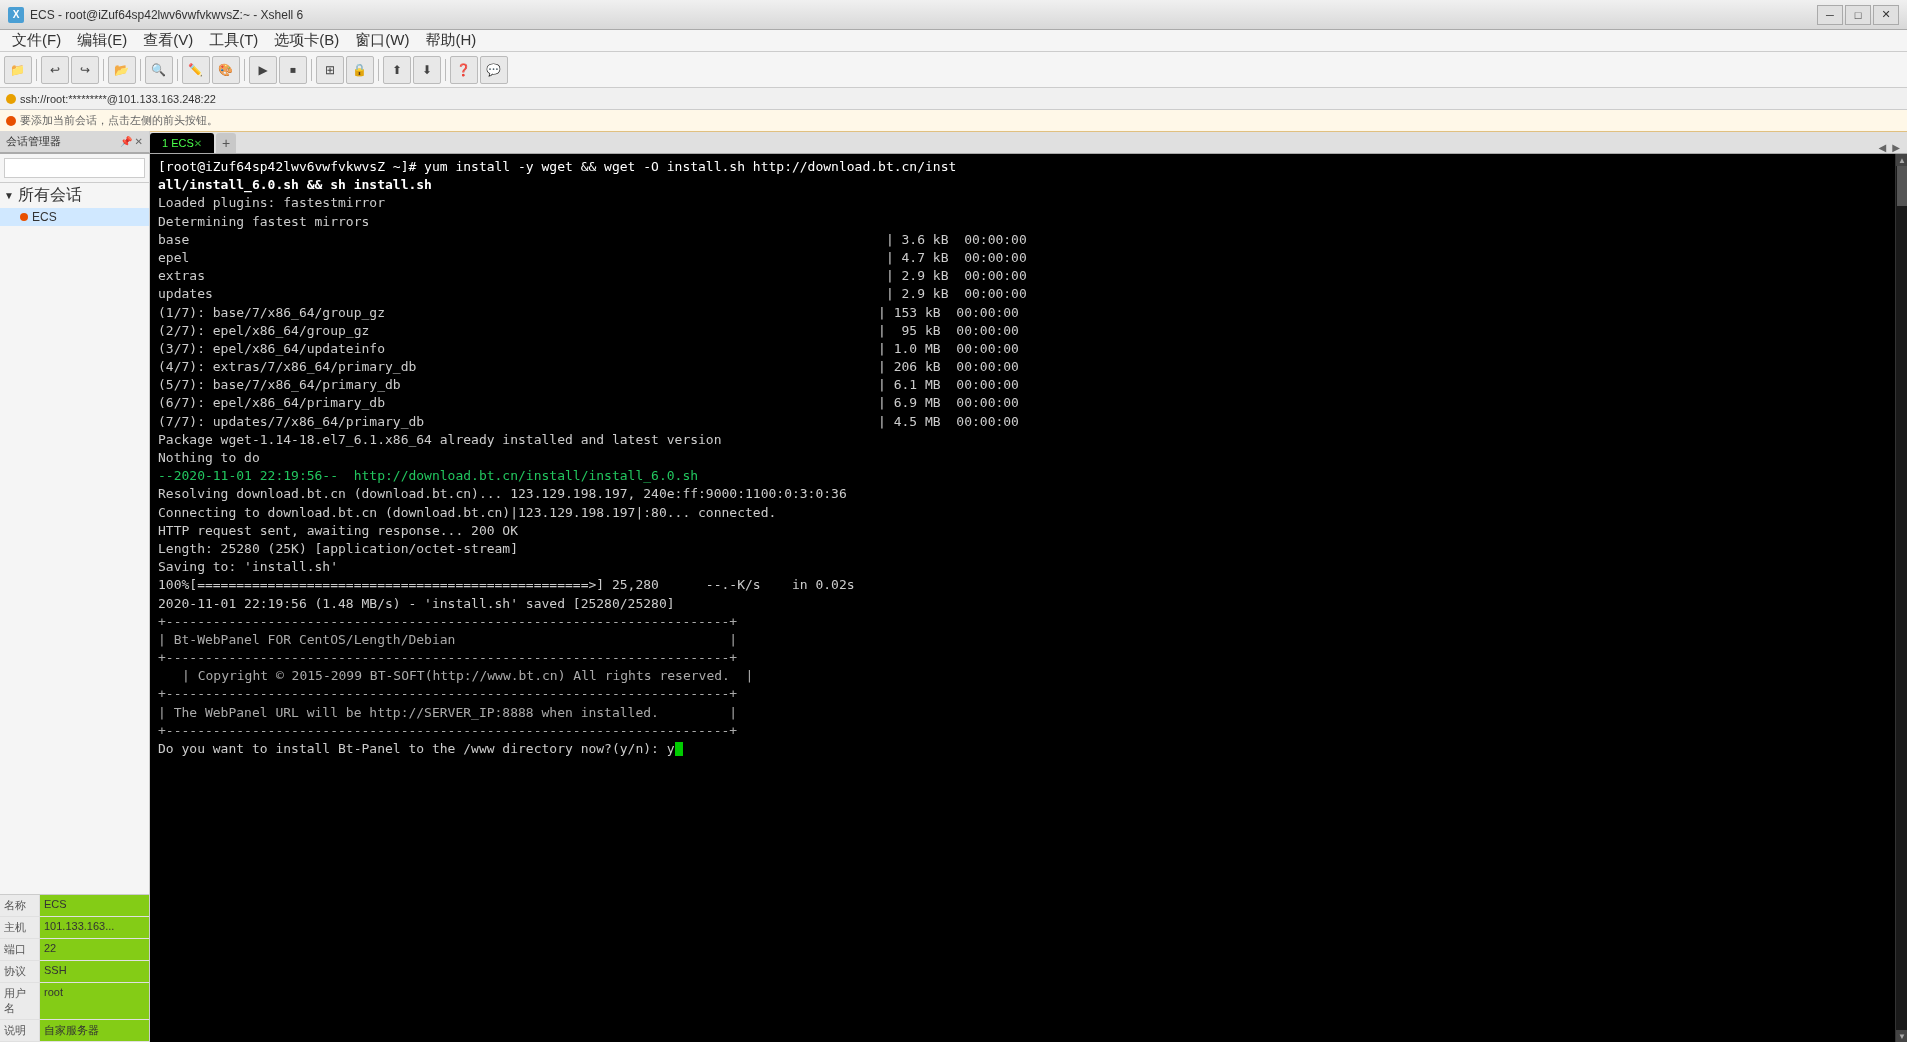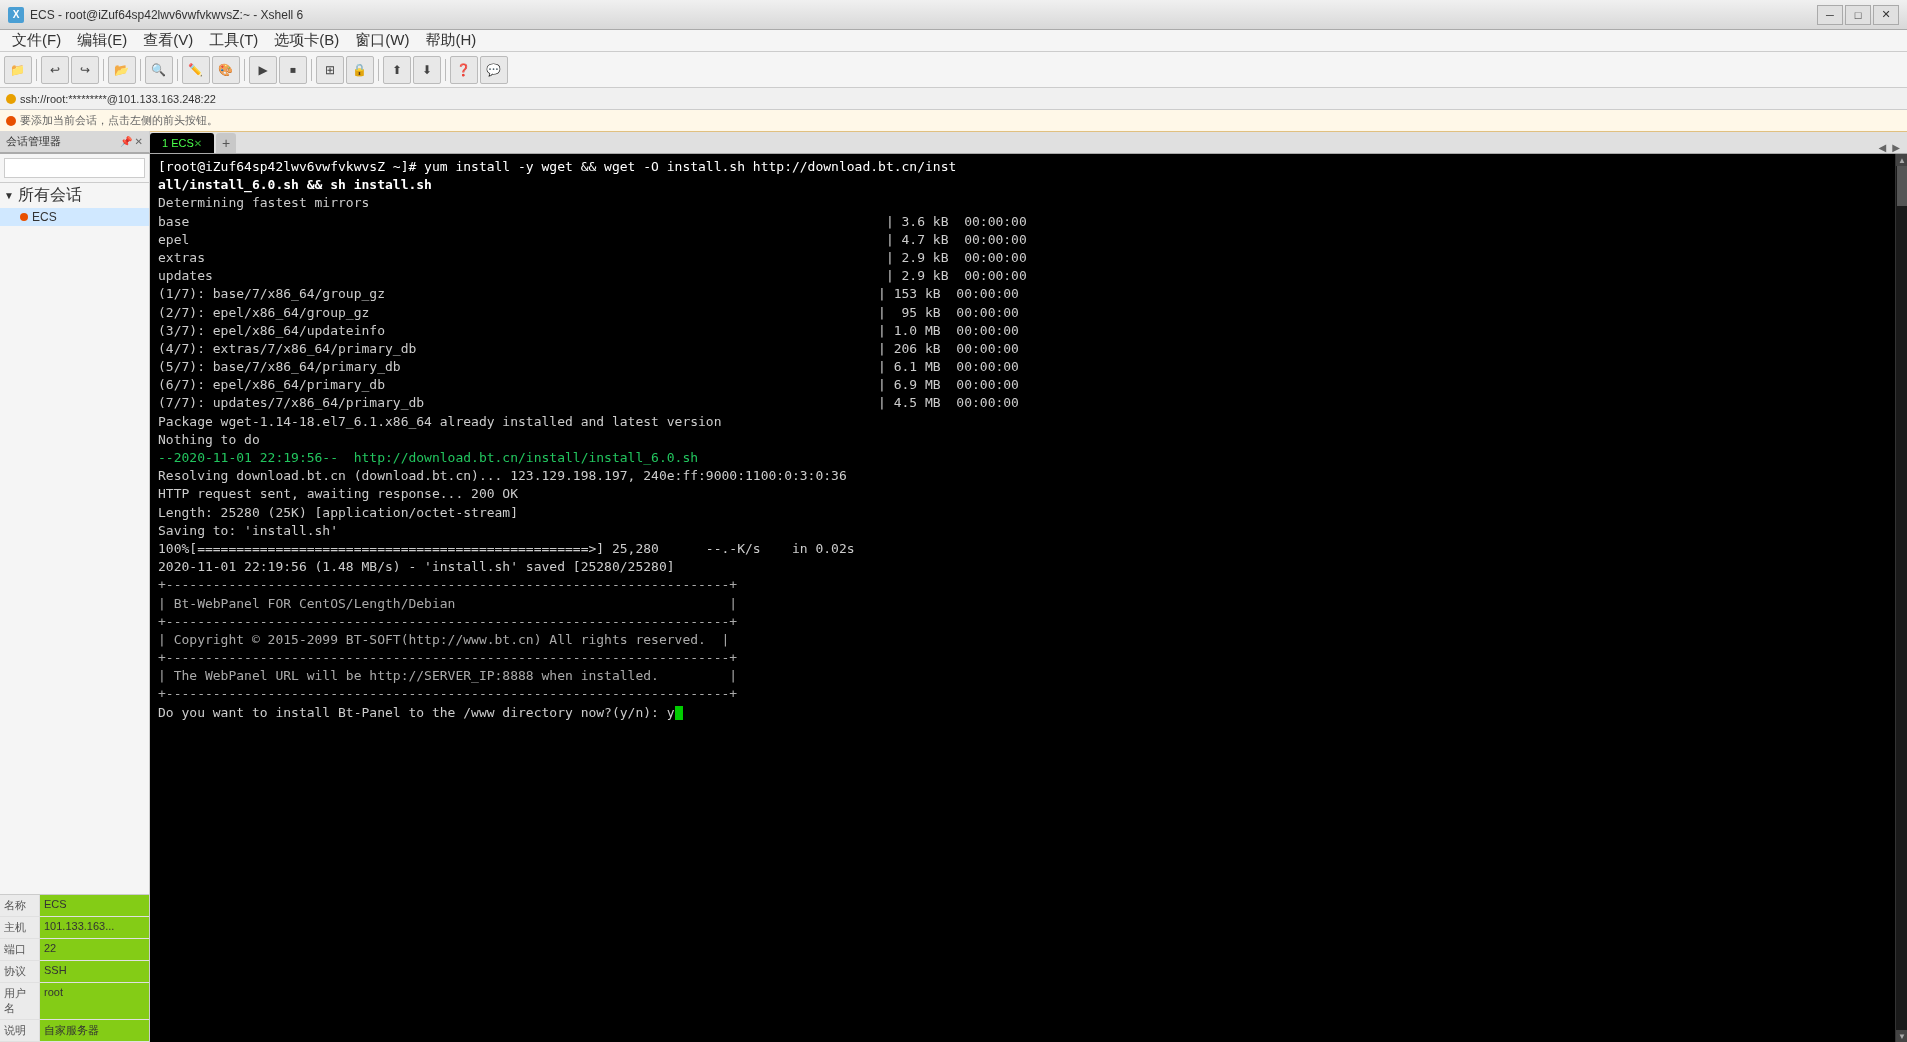--- a/index.html
+++ b/index.html
@@ -455,49 +455,51 @@
           <div class="prop-label">说明</div>
           <div class="prop-value">自家服务器</div>
         </div>
       </div>
     </div>
 
     <div style="flex:1; display:flex; background:#000; overflow:hidden; position:relative;">
       <div id="terminal-content">
           <pre class="term-line" style="color: rgb(255, 255, 255);">[root@iZuf64sp42lwv6vwfvkwvsZ ~]# yum install -y wget &amp;&amp; wget -O install.sh http://download.bt.cn/inst</pre>
           <pre class="term-line" style="color: rgb(255, 255, 255); font-weight: bold;">all/install_6.0.sh &amp;&amp; sh install.sh</pre>
+          <pre class="term-line">Loaded plugins: fastestmirror</pre>
           <pre class="term-line">Determining fastest mirrors</pre>
           <pre class="term-line">base                                                                                         | 3.6 kB  00:00:00</pre>
           <pre class="term-line">epel                                                                                         | 4.7 kB  00:00:00</pre>
           <pre class="term-line">extras                                                                                       | 2.9 kB  00:00:00</pre>
           <pre class="term-line">updates                                                                                      | 2.9 kB  00:00:00</pre>
           <pre class="term-line">(1/7): base/7/x86_64/group_gz                                                               | 153 kB  00:00:00</pre>
           <pre class="term-line">(2/7): epel/x86_64/group_gz                                                                 |  95 kB  00:00:00</pre>
           <pre class="term-line">(3/7): epel/x86_64/updateinfo                                                               | 1.0 MB  00:00:00</pre>
           <pre class="term-line">(4/7): extras/7/x86_64/primary_db                                                           | 206 kB  00:00:00</pre>
           <pre class="term-line">(5/7): base/7/x86_64/primary_db                                                             | 6.1 MB  00:00:00</pre>
           <pre class="term-line">(6/7): epel/x86_64/primary_db                                                               | 6.9 MB  00:00:00</pre>
           <pre class="term-line">(7/7): updates/7/x86_64/primary_db                                                          | 4.5 MB  00:00:00</pre>
           <pre class="term-line">Package wget-1.14-18.el7_6.1.x86_64 already installed and latest version</pre>
           <pre class="term-line">Nothing to do</pre>
           <pre class="term-line" style="color: #22c55e;">--2020-11-01 22:19:56--  http://download.bt.cn/install/install_6.0.sh</pre>
           <pre class="term-line" style="color: rgb(204, 204, 204);">Resolving download.bt.cn (download.bt.cn)... 123.129.198.197, 240e:ff:9000:1100:0:3:0:36</pre>
+          <pre class="term-line" style="color: rgb(204, 204, 204);">Connecting to download.bt.cn (download.bt.cn)|123.129.198.197|:80... connected.</pre>
           <pre class="term-line">HTTP request sent, awaiting response... 200 OK</pre>
           <pre class="term-line">Length: 25280 (25K) [application/octet-stream]</pre>
           <pre class="term-line">Saving to: 'install.sh'</pre>
           <pre class="term-line"></pre>
           <pre class="term-line">100%[==================================================&gt;] 25,280      --.-K/s    in 0.02s</pre>
           <pre class="term-line"></pre>
           <pre class="term-line">2020-11-01 22:19:56 (1.48 MB/s) - 'install.sh' saved [25280/25280]</pre>
           <pre class="term-line"></pre>
           <pre class="term-line"></pre>
           <pre class="term-line" style="color: rgb(170, 170, 170);">+------------------------------------------------------------------------+</pre>
           <pre class="term-line" style="color: rgb(170, 170, 170);">| Bt-WebPanel FOR CentOS/Length/Debian                                   |</pre>
           <pre class="term-line" style="color: rgb(170, 170, 170);">+------------------------------------------------------------------------+</pre>
-          <pre class="term-line" style="color: rgb(170, 170, 170);">| Copyright © 2015-2099 BT-SOFT(http://www.bt.cn) All rights reserved.  |</pre>
+          <pre class="term-line" style="color: rgb(170, 170, 170); margin-left: 24px;">| Copyright © 2015-2099 BT-SOFT(http://www.bt.cn) All rights reserved.  |</pre>
           <pre class="term-line" style="color: rgb(170, 170, 170);">+------------------------------------------------------------------------+</pre>
           <pre class="term-line" style="color: rgb(170, 170, 170);">| The WebPanel URL will be http://SERVER_IP:8888 when installed.         |</pre>
           <pre class="term-line" style="color: rgb(170, 170, 170);">+------------------------------------------------------------------------+</pre>
           <pre class="term-line"></pre>
           <pre class="term-line"><span style="color: rgb(204, 204, 204);">Do you want to install Bt-Panel to the /www directory now?(y/n): y</span><span class="term-cursor"></span></pre>
         </div>
 
       <div id="terminal-scrollbar">
         <div class="scrollbar-btn">▲</div>
         <div class="scrollbar-track">

